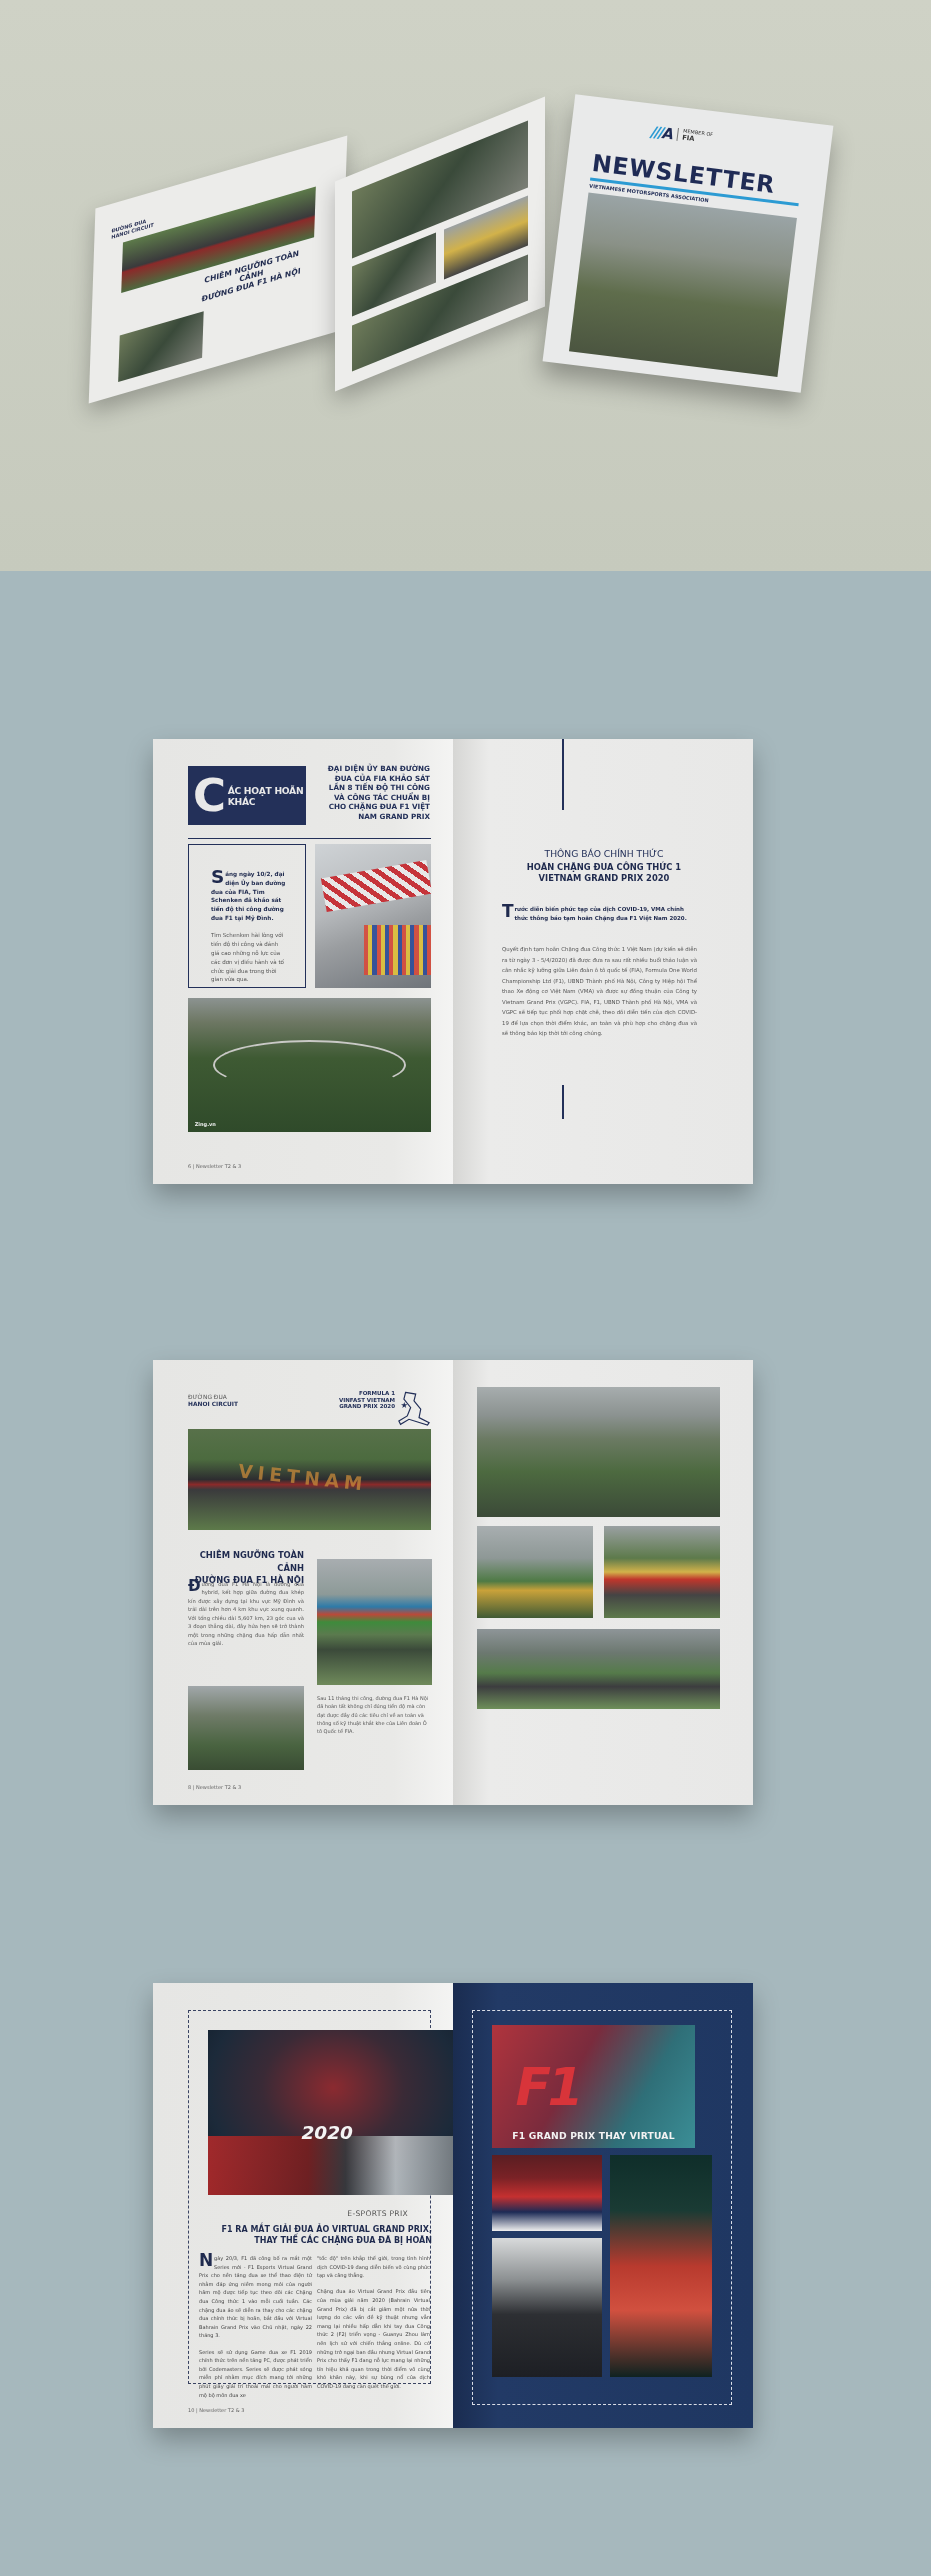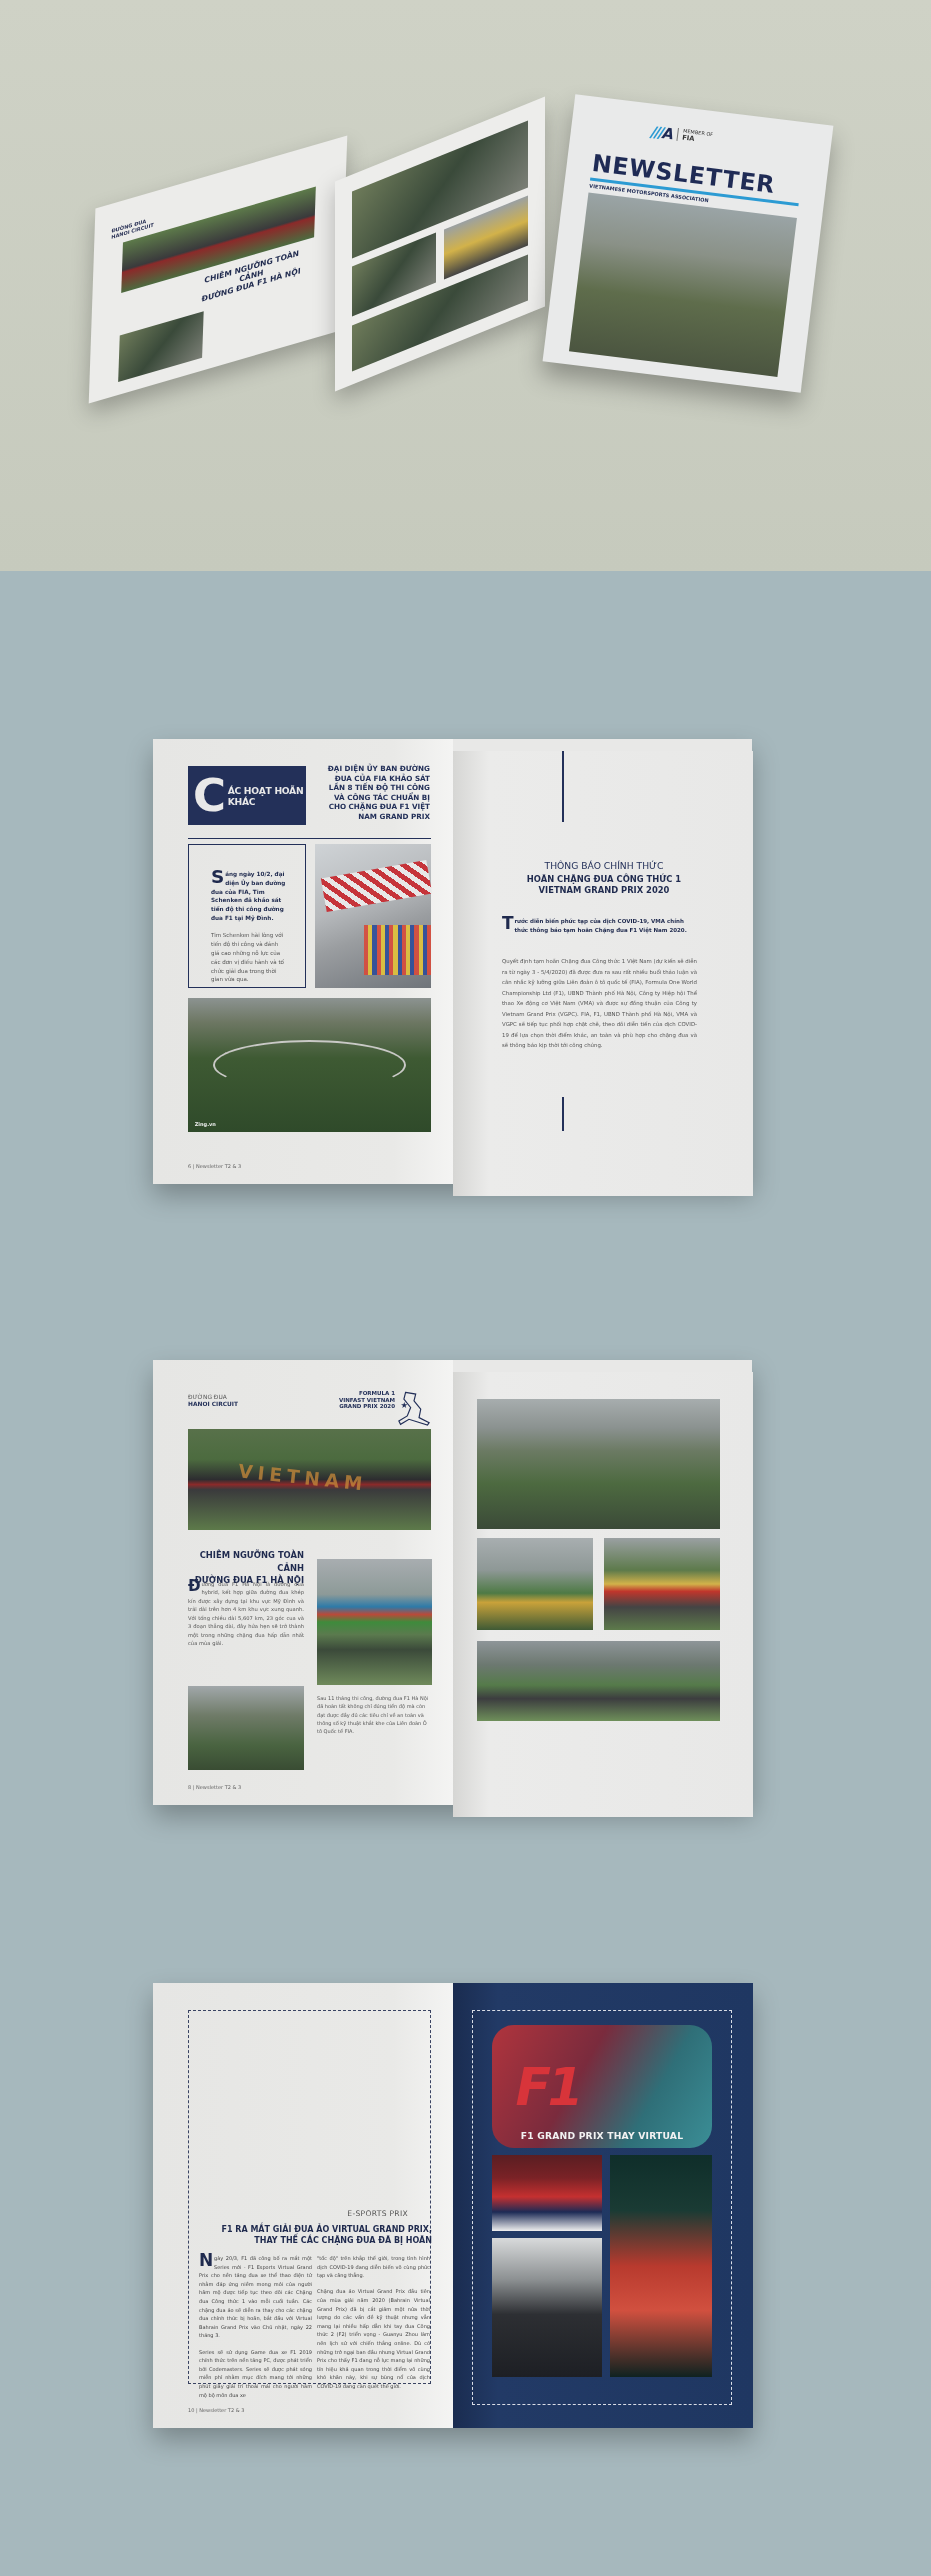--- a/index.html
+++ b/index.html
@@ -22,21 +22,21 @@
   .fia-badge { font-size: 5px; color: #333; border-left: 0.8px solid #777; padding-left: 4.2px; line-height: 1.1; }
   .cover-title { position: absolute; left: 25px; top: 52px; font-size: 23.5px; font-weight: bold; color: #1f2b55; letter-spacing: 0.8px; }
   .cover-bar { position: absolute; left: 25px; top: 81px; width: 210px; height: 3.4px; background: #2c9bd3; }
   .cover-sub { position: absolute; left: 25px; top: 86px; font-size: 5px; color: #1f2b55; font-weight: bold; }
   .cover-photo { position: absolute; left: 25px; top: 96px; width: 210px; height: 160px; background: linear-gradient(180deg,#9aa4a6 0%,#8a9187 30%,#5f6d4c 60%,#4b5540 100%); }
 
   
   .spread { position: absolute; left: 153px; width: 599px; height: 445px; background: #e8e8e7; box-shadow: 0 11.8px 25px rgba(0,0,0,.28); }
   .page { position: absolute; top: 0; width: 300px; height: 445px; }
   .page.left { left: 0; background: linear-gradient(90deg,#e6e6e4 0%,#e9e9e7 80%,#f4f4f3 100%); }
-  .page.right { left: 300px; background: linear-gradient(90deg,#d6d6d4 0%,#ebebea 12%,#e8e8e7 100%); margin-top: 12px; }
+  .page.right { left: 300px; background: linear-gradient(90deg,#d6d6d4 0%,#ebebea 12%,#e8e8e7 100%); }
   .footer { position: absolute; left: 35px; bottom: 15px; font-size: 5px; color: #666; }
   .photo { position: absolute; background-size: cover; }
 
   
   .s1-badge { position: absolute; left: 35px; top: 27px; width: 118px; height: 59px; background: #233059; color: #e8e8e8; display: flex; align-items: center; }
   .s1-badge .big { font-size: 45px; font-weight: bold; line-height: 1; margin-left: 5px; }
   .s1-badge .rest { font-size: 9.2px; font-weight: bold; margin-left: 1.7px; letter-spacing: -0.3px; }
   .s1-headline { position: absolute; left: 164px; top: 25px; width: 113px; text-align: right; font-size: 7.2px; font-weight: bold; color: #233059; line-height: 1.32; }
   .s1-rule { position: absolute; left: 35px; top: 99px; width: 243px; height: 1.3px; background: #233059; }
   .s1-box { position: absolute; left: 35px; top: 105px; width: 118px; height: 144px; border: 1.3px solid #233059; padding: 25px 17px 0 22px; }
@@ -80,21 +80,21 @@
   .s3-dash { position: absolute; border: 1.7px dashed #394362; }
   .s3-hero { left: 18.5px; top: 18.5px; width: 250px; height: 165px; background: radial-gradient(ellipse at 50% 35%,#8b2a30 0%,#3a2a36 40%,#1c2a3a 70%,#0f1a26 100%); }
   .s3-hero .year { position: absolute; left: 94px; top: 92px; font-size: 18.5px; font-style: italic; font-weight: bold; color: #f4f4f4; }
   .s3-hero .cars { position: absolute; left: 0; bottom: 0; width: 100%; height: 59px; background: linear-gradient(90deg,#b82a2a 0%,#7a1e1e 40%,#3a3a3d 55%,#c8cdd0 75%,#7c8286 100%); opacity: .85; }
   .s3-tag { position: absolute; right: 22px; top: 198px; font-size: 7.6px; color: #555; letter-spacing: 0.3px; }
   .s3-title { position: absolute; left: 34px; top: 213px; width: 243px; text-align: right; font-size: 8px; font-weight: bold; color: #1f2a4e; line-height: 1.4; }
   .s3-col { position: absolute; top: 243px; width: 113px; font-size: 5px; color: #444; line-height: 1.72; text-align: justify; }
   .s3-col p { margin-bottom: 7.6px; }
   .s3-col .dropcap { font-size: 17px; }
   .right-navy { position: absolute; left: 300px; top: 0; width: 300px; height: 445px; background: linear-gradient(90deg,#1a2c50 0%,#223a66 15%,#1f3762 100%); }
-  .s3-f1 { left: 20px; top: 27px; width: 220px; height: 123px; background: linear-gradient(120deg,#b0343d 0%,#7a2b3d 40%,#2f6f78 70%,#3b8e96 100%); border-radius: 22px; }
+  .s3-f1 { left: 20px; top: 27px; width: 203px; height: 123px; background: linear-gradient(120deg,#b0343d 0%,#7a2b3d 40%,#2f6f78 70%,#3b8e96 100%); }
   .f1-logo { position: absolute; left: 23.5px; top: 32px; font-size: 52px; font-weight: bold; font-style: italic; color: #d8343a; letter-spacing: -3.4px; }
   .s3-f1-caption { position: absolute; left: 0; width: 100%; bottom: 6.7px; text-align: center; font-size: 9.2px; font-weight: bold; color: #f2f2f2; letter-spacing: 0.2px; }
   .s3-drivers { left: 20px; top: 156px; width: 110px; height: 76px; background: linear-gradient(180deg,#5a1e22 0%,#7a2226 30%,#c53030 55%,#1c2a55 75%,#efefef 100%); }
   .s3-sim { left: 20px; top: 239px; width: 110px; height: 139px; background: linear-gradient(180deg,#d8dadb 0%,#8c9092 30%,#2d2f33 55%,#1d1f24 100%); }
   .s3-virtual { left: 139px; top: 156px; width: 102px; height: 222px; background: linear-gradient(180deg,#0f2e2a 0%,#1a3b34 25%,#b83a2e 50%,#d1503f 70%,#0f2220 100%); }
 </style>
 </head>
 <body>
 
 <div class="hero">
@@ -194,20 +194,24 @@
     <div class="photo s2-r1"></div>
     <div class="photo s2-r2"></div>
     <div class="photo s2-r3"></div>
     <div class="photo s2-r4"></div>
   </div>
 </div>
 
 <div class="spread" style="top:1983px">
   <div class="page left">
     <div class="s3-dash" style="left:35px;top:27px;width:243px;height:374px">
+      <div class="photo s3-hero">
+        <div class="cars"></div>
+        <div class="year">2020</div>
+      </div>
       <div class="s3-tag">E-SPORTS PRIX</div>
       <div class="s3-title" style="left:0;white-space:pre-line">F1 RA MẮT GIẢI ĐUA ẢO VIRTUAL GRAND PRIX,
 THAY THẾ CÁC CHẶNG ĐUA ĐÃ BỊ HOÃN</div>
       <div class="s3-col" style="left:10px">
         <p><span class="dropcap">N</span><span>gày 20/3, F1 đã công bố ra mắt một Series mới - F1 Esports Virtual Grand Prix cho nền tảng đua xe thể thao điện tử nhằm đáp ứng niềm mong mỏi của người hâm mộ được tiếp tục theo dõi các Chặng đua Công thức 1 vào mỗi cuối tuần. Các chặng đua ảo sẽ diễn ra thay cho các chặng đua chính thức bị hoãn, bắt đầu với Virtual Bahrain Grand Prix vào Chủ nhật, ngày 22 tháng 3.</span></p>
         <p>Series sẽ sử dụng Game đua xe F1 2019 chính thức trên nền tảng PC, được phát triển bởi Codemasters. Series sẽ được phát sóng miễn phí nhằm mục đích mang tới những phút giây giải trí thoải mái cho người hâm mộ bộ môn đua xe</p>
       </div>
       <div class="s3-col" style="left:128px">
         <p>"tốc độ" trên khắp thế giới, trong tình hình dịch COVID-19 đang diễn biến vô cùng phức tạp và căng thẳng.</p>
         <p>Chặng đua ảo Virtual Grand Prix đầu tiên của mùa giải năm 2020 (Bahrain Virtual Grand Prix) đã bị cắt giảm một nửa thời lượng do các vấn đề kỹ thuật nhưng vẫn mang lại nhiều hấp dẫn khi tay đua Công thức 2 (F2) triển vọng - Guanyu Zhou làm nên lịch sử với chiến thắng online. Dù có những trở ngại ban đầu nhưng Virtual Grand Prix cho thấy F1 đang nỗ lực mang lại những tín hiệu khả quan trong thời điểm vô cùng khó khăn này, khi sự bùng nổ của dịch COVID-19 đang càn quét thế giới.</p>

